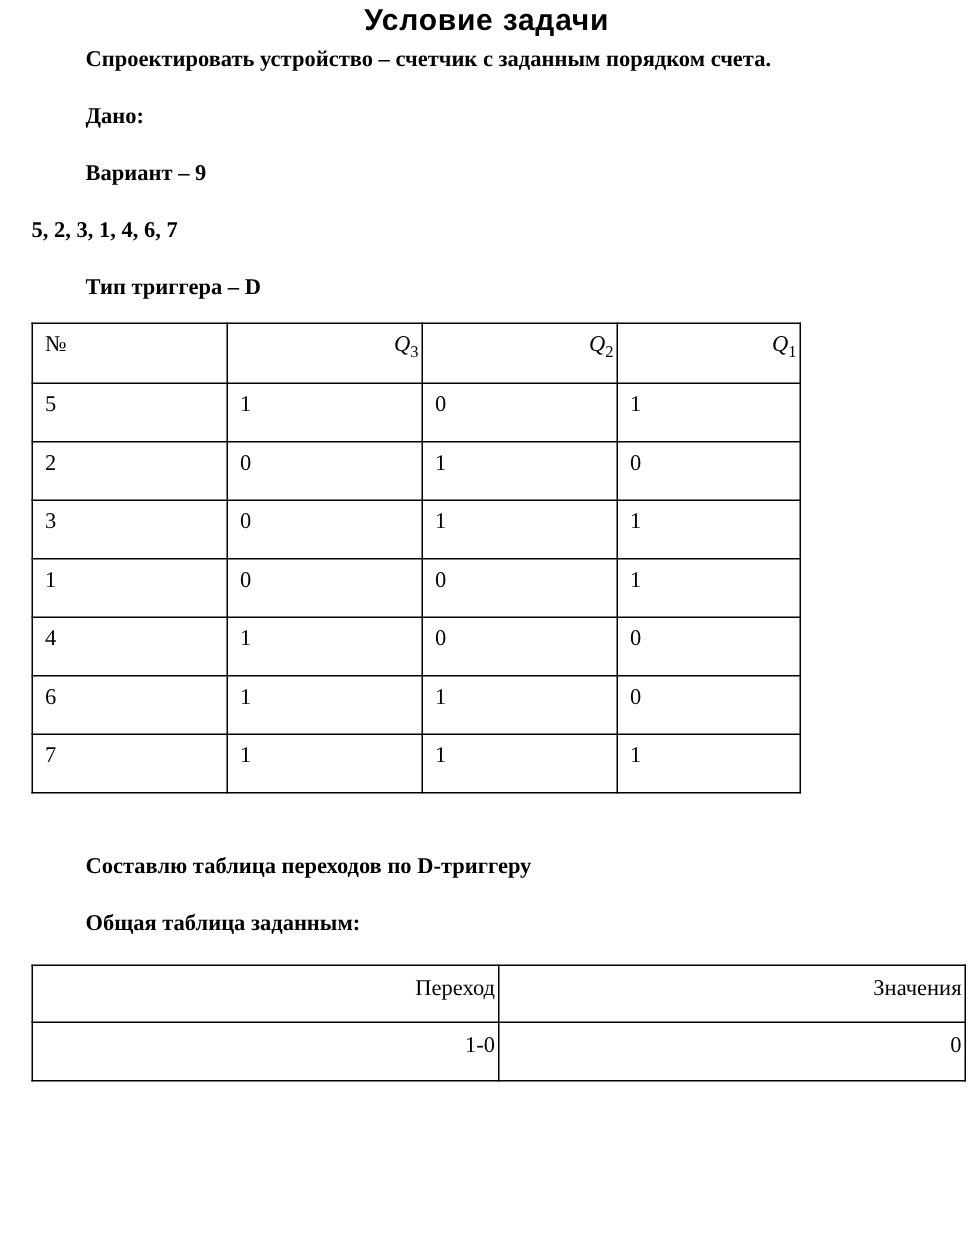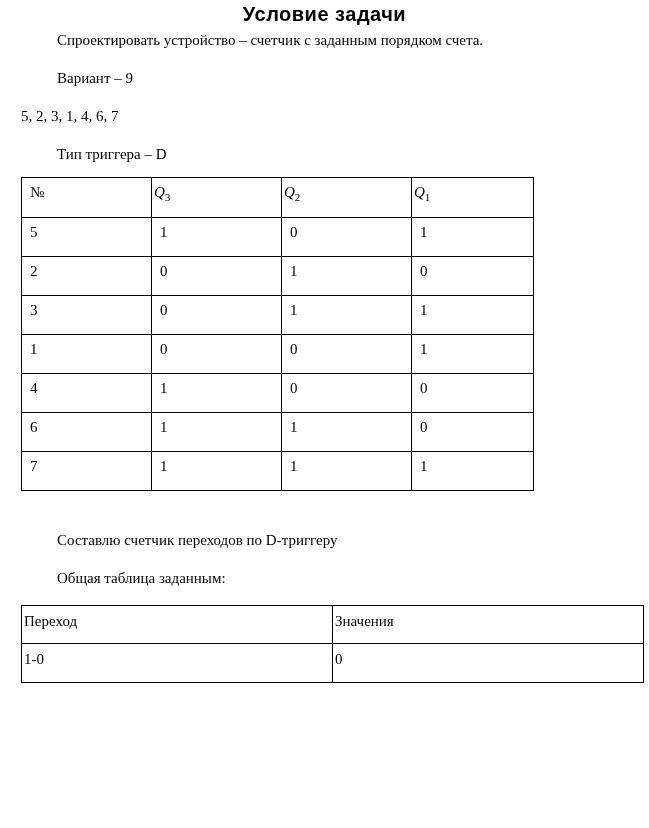--- a/index.html
+++ b/index.html
@@ -18,56 +18,58 @@
     text-align: center;
     font-family: "Liberation Sans", "DejaVu Sans", sans-serif;
     font-weight: bold;
     font-size: 20px;
     line-height: 24px;
     letter-spacing: 0.5px;
   }
   .para {
     margin: 19px 10px 0 57px;
     line-height: 19px;
+    font-weight: bold;
   }
   .para.first { margin-top: 5px; }
   .para.noindent { margin-left: 21px; }
   table {
     border-collapse: collapse;
     table-layout: fixed;
     margin-left: 21px;
   }
   td {
     border: 1px solid #000000;
     box-sizing: border-box;
     vertical-align: top;
     font-size: 15px;
     line-height: 18px;
     overflow: hidden;
   }
   
   .state-table { margin-top: 13px; width: 512px; }
   .state-table td { height: 39px; padding: 5px 2px 0 8px; text-align: left; }
   .state-table tr.hdr td { height: 40px; }
-  .state-table tr.hdr td.qh { text-align: left; padding-left: 2px; }
+  .state-table tr.hdr td.qh { text-align: right; padding-left: 2px; }
   .state-table .qh i { font-family: "Liberation Serif", serif; font-style: italic; }
   .state-table .qh sub { font-size: 11px; line-height: 0; }
   
   .transition-table { margin-top: 17px; width: 622px; }
-  .transition-table td { height: 39px; padding: 6px 2px 0 2px; text-align: left; }
+  .transition-table td { height: 39px; padding: 6px 2px 0 2px; text-align: right; }
   .transition-table tr.hdr td { height: 38px; }
 </style>
 </head>
 <body>
 
 <div class="page">
 
   <h1 class="doc-title">Условие задачи</h1>
 
   <p class="para first">Спроектировать устройство – счетчик с заданным порядком счета.</p>
+  <p class="para">Дано:</p>
   <p class="para">Вариант – 9</p>
   <p class="para noindent">5, 2, 3, 1, 4, 6, 7</p>
   <p class="para">Тип триггера – D</p>
 
   <table class="state-table">
     <colgroup>
       <col style="width:130px">
         <col style="width:130px">
         <col style="width:130px">
         <col style="width:122px">
@@ -117,21 +119,21 @@
     </tr>
     <tr>
       <td>7</td>
       <td>1</td>
       <td>1</td>
       <td>1</td>
     </tr>
   </tbody>
     </table>
 
-  <p class="para" style="margin-top:40px">Составлю счетчик переходов по D-триггеру</p>
+  <p class="para" style="margin-top:40px">Составлю таблица переходов по D-триггеру</p>
   <p class="para">Общая таблица заданным:</p>
 
   <table class="transition-table">
     <colgroup>
       <col style="width:311px">
         <col style="width:311px">
     </colgroup>
     <tbody>
         <tr class="hdr">
       <td>Переход</td>

